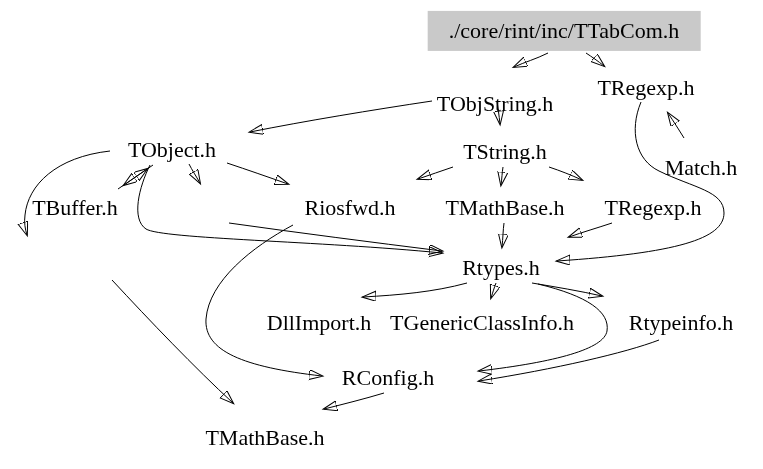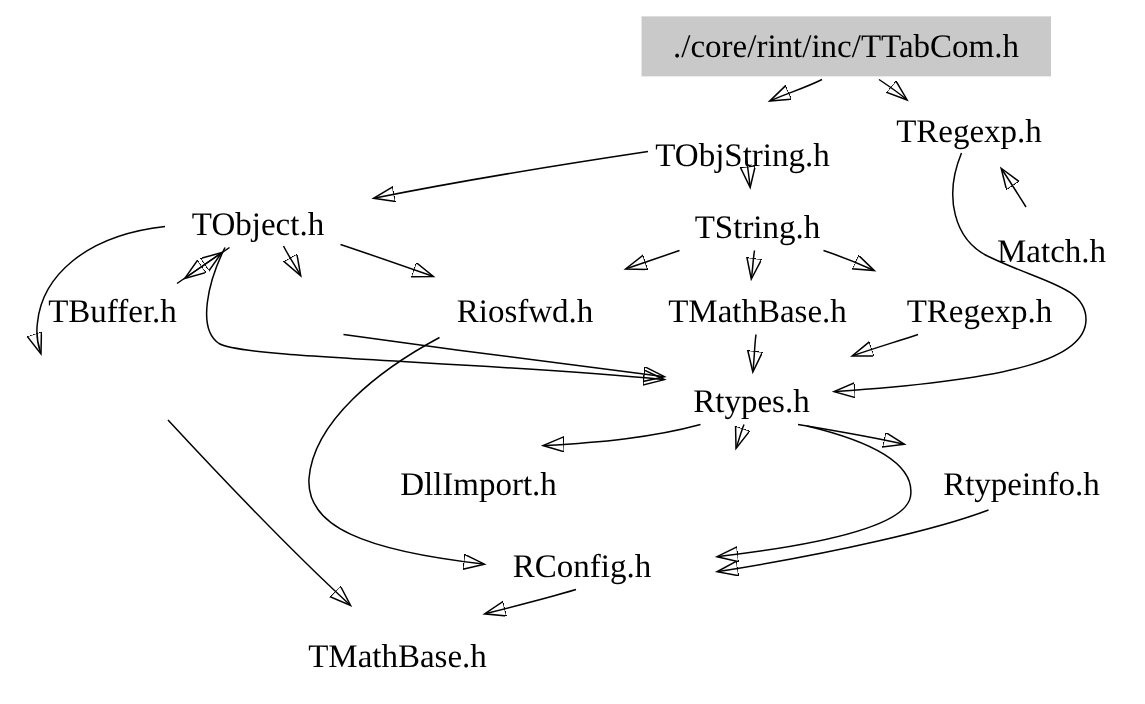--- a/index.html
+++ b/index.html
@@ -84,17 +84,18 @@
       <div class="node" style="left: 646px; top: 88px;">TRegexp.h</div>
       <div class="node" style="left: 172px; top: 150px;">TObject.h</div>
       <div class="node" style="left: 505px; top: 152px;">TString.h</div>
       <div class="node" style="left: 701px; top: 168px;">Match.h</div>
       <div class="node" style="left: 75px; top: 208px;">TBuffer.h</div>
       <div class="node" style="left: 350px; top: 208px;">Riosfwd.h</div>
       <div class="node" style="left: 505px; top: 208px; text-align: right;">TMathBase.h</div>
       <div class="node" style="left: 653px; top: 208px;">TRegexp.h</div>
       <div class="node" style="left: 501px; top: 268px; text-align: center;">Rtypes.h</div>
       <div class="node" style="left: 280px; top: 323px; margin-left: 39px;">DllImport.h</div>
+      <div class="node" style="left: 482px; top: 323px;">TGenericClassInfo.h</div>
       <div class="node" style="left: 681px; top: 323px;">Rtypeinfo.h</div>
       <div class="node" style="left: 388px; top: 378px;">RConfig.h</div>
       <div class="node" style="left: 265px; top: 438px;">TMathBase.h</div>
     </div>
 </div>
 
 </body></html>

